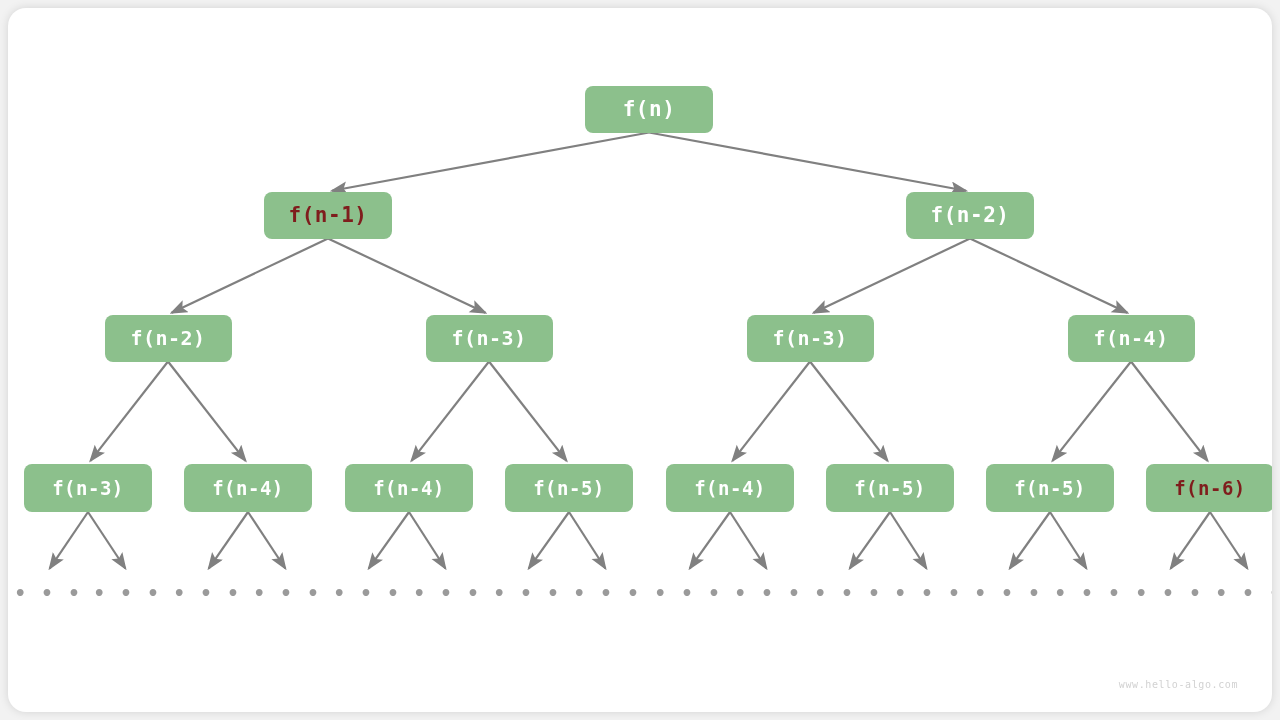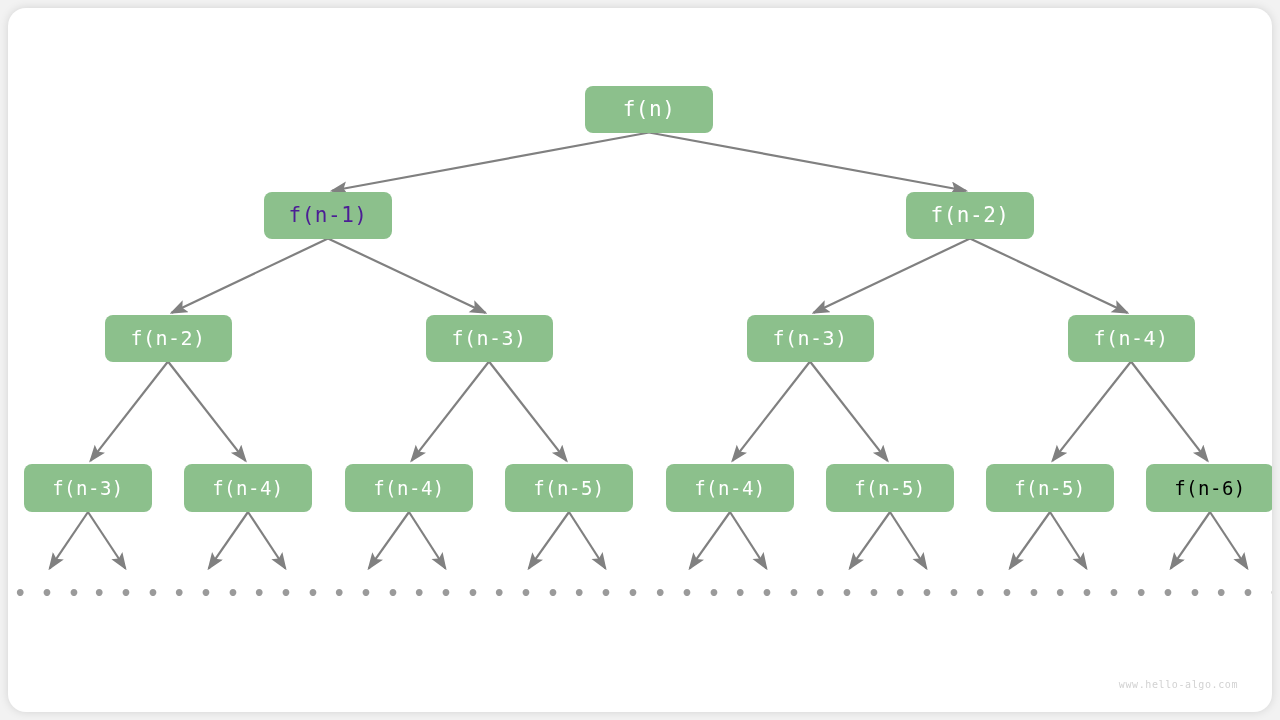--- a/index.html
+++ b/index.html
@@ -43,21 +43,21 @@
 
   .node {
     position: absolute;
     background: #8CC08C;
     border-radius: 8px;
     display: flex;
     align-items: center;
     justify-content: center;
     color: #ffffff;
     font-family: "DejaVu Sans Mono", "Liberation Mono", monospace;
-    font-weight: normal;
+    font-weight: bold;
     letter-spacing: 0.5px;
     box-sizing: border-box;
   }
 
   .ellipsis {
     position: absolute;
     color: #9a9a9a;
     font-family: "DejaVu Sans Mono", "Liberation Mono", monospace;
     font-size: 19px;
     font-weight: bold;
@@ -123,21 +123,21 @@
           <line x1="1042" y1="504" x2="1078.3755672602756" y2="560.477854430428" stroke="#808080" stroke-width="2.2" marker-end="url(#arrowhead)"></line>
           <line x1="1202" y1="504" x2="1162.7119698476888" y2="560.5364336338137" stroke="#808080" stroke-width="2.2" marker-end="url(#arrowhead)"></line>
           <line x1="1202" y1="504" x2="1239.3457009587523" y2="560.4973424760612" stroke="#808080" stroke-width="2.2" marker-end="url(#arrowhead)"></line>
         </g>
     </svg>
 
     <div id="node-layer">
         <div class="node" style="left: 577px; top: 77.5px; width: 128px; height: 47px; font-size: 21px; background: rgb(140, 192, 140); color: rgb(255, 255, 255);">
           <span>f(n)</span>
         </div>
-        <div class="node" style="left: 256px; top: 183.5px; width: 128px; height: 47px; font-size: 21px; background: rgb(140, 192, 140); color: #4c1d95;">
+        <div class="node" style="left: 256px; top: 183.5px; width: 128px; height: 47px; font-size: 21px; background: rgb(140, 192, 140); color: #7f1d1d;">
           <span>f(n-1)</span>
         </div>
         <div class="node" style="left: 898px; top: 183.5px; width: 128px; height: 47px; font-size: 21px; background: rgb(140, 192, 140); color: rgb(255, 255, 255);">
           <span>f(n-2)</span>
         </div>
         <div class="node" style="left: 96.5px; top: 306.5px; width: 127px; height: 47px; font-size: 20px; background: rgb(140, 192, 140); color: rgb(255, 255, 255);">
           <span>f(n-2)</span>
         </div>
         <div class="node" style="left: 417.5px; top: 306.5px; width: 127px; height: 47px; font-size: 20px; background: rgb(140, 192, 140); color: rgb(255, 255, 255);">
           <span>f(n-3)</span>
@@ -162,21 +162,21 @@
         </div>
         <div class="node" style="left: 658px; top: 456px; width: 128px; height: 48px; font-size: 19px; background: rgb(140, 192, 140); color: rgb(255, 255, 255);">
           <span>f(n-4)</span>
         </div>
         <div class="node" style="left: 818px; top: 456px; width: 128px; height: 48px; font-size: 19px; background: rgb(140, 192, 140); color: rgb(255, 255, 255);">
           <span>f(n-5)</span>
         </div>
         <div class="node" style="left: 978px; top: 456px; width: 128px; height: 48px; font-size: 19px; background: rgb(140, 192, 140); color: rgb(255, 255, 255);">
           <span>f(n-5)</span>
         </div>
-        <div class="node" style="left: 1138px; top: 456px; width: 128px; height: 48px; font-size: 19px; background: rgb(140, 192, 140); color: #000000;">
+        <div class="node" style="left: 1138px; top: 456px; width: 128px; height: 48px; font-size: 19px; background: rgb(140, 192, 140); color: #7f1d1d;">
           <span>f(n-6)</span>
         </div>
       </div>
     <div id="ellipsis-layer">
         <div class="ellipsis" style="left: 40px; top: 585px; color: rgb(154, 154, 154);">• • •</div>
         <div class="ellipsis" style="left: 119px; top: 585px; color: rgb(154, 154, 154);">• • •</div>
         <div class="ellipsis" style="left: 199px; top: 585px; color: rgb(154, 154, 154);">• • •</div>
         <div class="ellipsis" style="left: 279px; top: 585px; color: rgb(154, 154, 154);">• • •</div>
         <div class="ellipsis" style="left: 359px; top: 585px; color: rgb(154, 154, 154);">• • •</div>
         <div class="ellipsis" style="left: 439px; top: 585px; color: rgb(154, 154, 154);">• • •</div>

